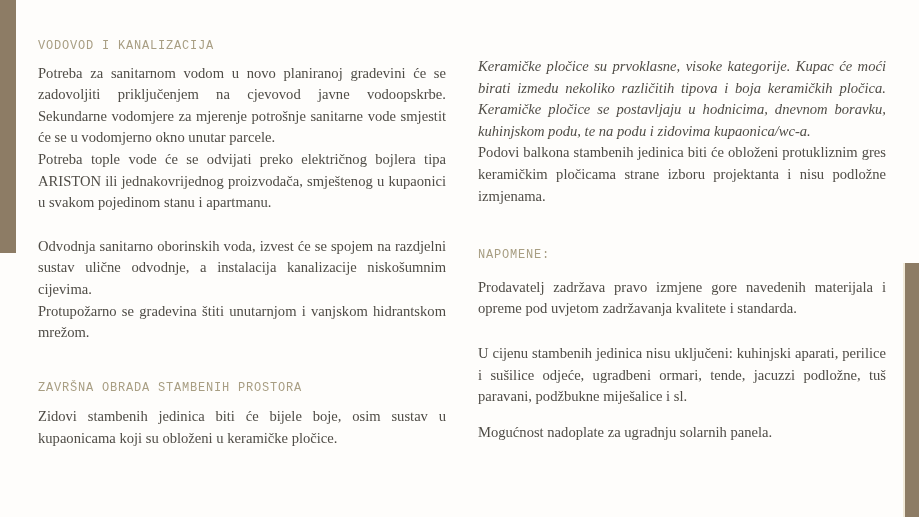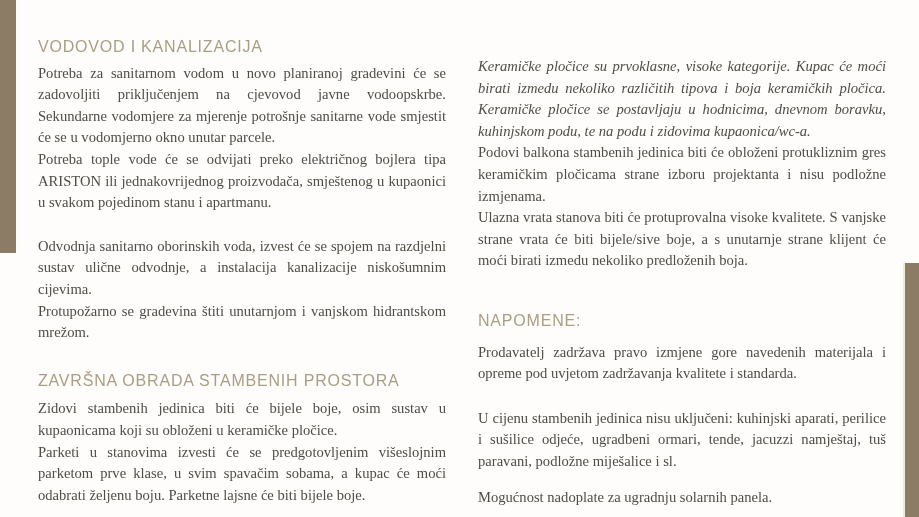--- a/index.html
+++ b/index.html
@@ -47,32 +47,32 @@
 
   .column {
     width: 408px;
     color: #4f4c46;
     font-size: 14.6px;
     line-height: 21.6px;
     text-align: justify;
   }
 
   .section-heading {
-    font-family: Liberation Sans, sans-serif;
+    font-family: Liberation Mono, monospace;
     font-weight: normal;
-    font-size: 16px;
+    font-size: 12px;
     letter-spacing: 0.8px;
     color: #a89e83;
     text-align: left;
   }
 
   
   .lc-heading-1        { margin-bottom: 5px; }
   .lc-para-3           { margin-top: 22px; }
-  .lc-heading-2        { margin-top: 26px; margin-bottom: 7px; }
+  .lc-heading-2        { margin-top: 34px; margin-bottom: 7px; }
 
   .rc-para-1           { margin-top: 20px; font-style: italic; }
   .rc-heading-notes    { margin-top: 38px; margin-bottom: 10px; }
   .rc-para-5           { margin-top: 23px; }
   .rc-para-6           { margin-top: 14px; }
 
   .para { text-align: justify; }
   .para:last-child { margin-bottom: 0; }
 </style>
 </head>
@@ -92,34 +92,32 @@
     <p class="para">Potreba tople vode će se odvijati preko električnog bojlera tipa ARISTON ili jednakovrijednog proizvodača, smještenog u kupaonici u svakom pojedinom stanu i apartmanu.</p>
 
     <p class="para lc-para-3">Odvodnja sanitarno oborinskih voda, izvest će se spojem na razdjelni sustav ulične odvodnje, a instalacija kanalizacije niskošumnim cijevima.</p>
 
     <p class="para">Protupožarno se gradevina štiti unutarnjom i vanjskom hidrantskom mrežom.</p>
 
     <div class="section-heading lc-heading-2">ZAVRŠNA OBRADA STAMBENIH PROSTORA</div>
 
     <p class="para">Zidovi stambenih jedinica biti će bijele boje, osim sustav u kupaonicama koji su obloženi u keramičke pločice.</p>
 
-    <p class="para">Parketi u stanovima izvesti će se predgotovljenim višeslojnim parketom prve klase, u svim spavačim sobama, a kupac će moći odabrati željenu boju. Parketne lajsne će biti bijele boje.</p>
 
   </div>
 
   <div class="column">
 
     <p class="para rc-para-1">Keramičke pločice su prvoklasne, visoke kategorije. Kupac će moći birati izmedu nekoliko različitih tipova i boja keramičkih pločica. Keramičke pločice se postavljaju u hodnicima, dnevnom boravku, kuhinjskom podu, te na podu i zidovima kupaonica/wc-a.</p>
 
     <p class="para">Podovi balkona stambenih jedinica biti će obloženi protukliznim gres keramičkim pločicama strane izboru projektanta i nisu podložne izmjenama.</p>
 
-    <p class="para">Ulazna vrata stanova biti će protuprovalna visoke kvalitete. S vanjske strane vrata će biti bijele/sive boje, a s unutarnje strane klijent će moći birati izmedu nekoliko predloženih boja.</p>
 
     <div class="section-heading rc-heading-notes">NAPOMENE:</div>
 
     <p class="para">Prodavatelj zadržava pravo izmjene gore navedenih materijala i opreme pod uvjetom zadržavanja kvalitete i standarda.</p>
 
-    <p class="para rc-para-5">U cijenu stambenih jedinica nisu uključeni: kuhinjski aparati, perilice i sušilice odjeće, ugradbeni ormari, tende, jacuzzi namještaj, tuš paravani, podložne miješalice i sl.</p>
+    <p class="para rc-para-5">U cijenu stambenih jedinica nisu uključeni: kuhinjski aparati, perilice i sušilice odjeće, ugradbeni ormari, tende, jacuzzi podložne, tuš paravani, podžbukne miješalice i sl.</p>
 
     <p class="para rc-para-6">Mogućnost nadoplate za ugradnju solarnih panela.</p>
 
   </div>
 </div>
 
 </body></html>

